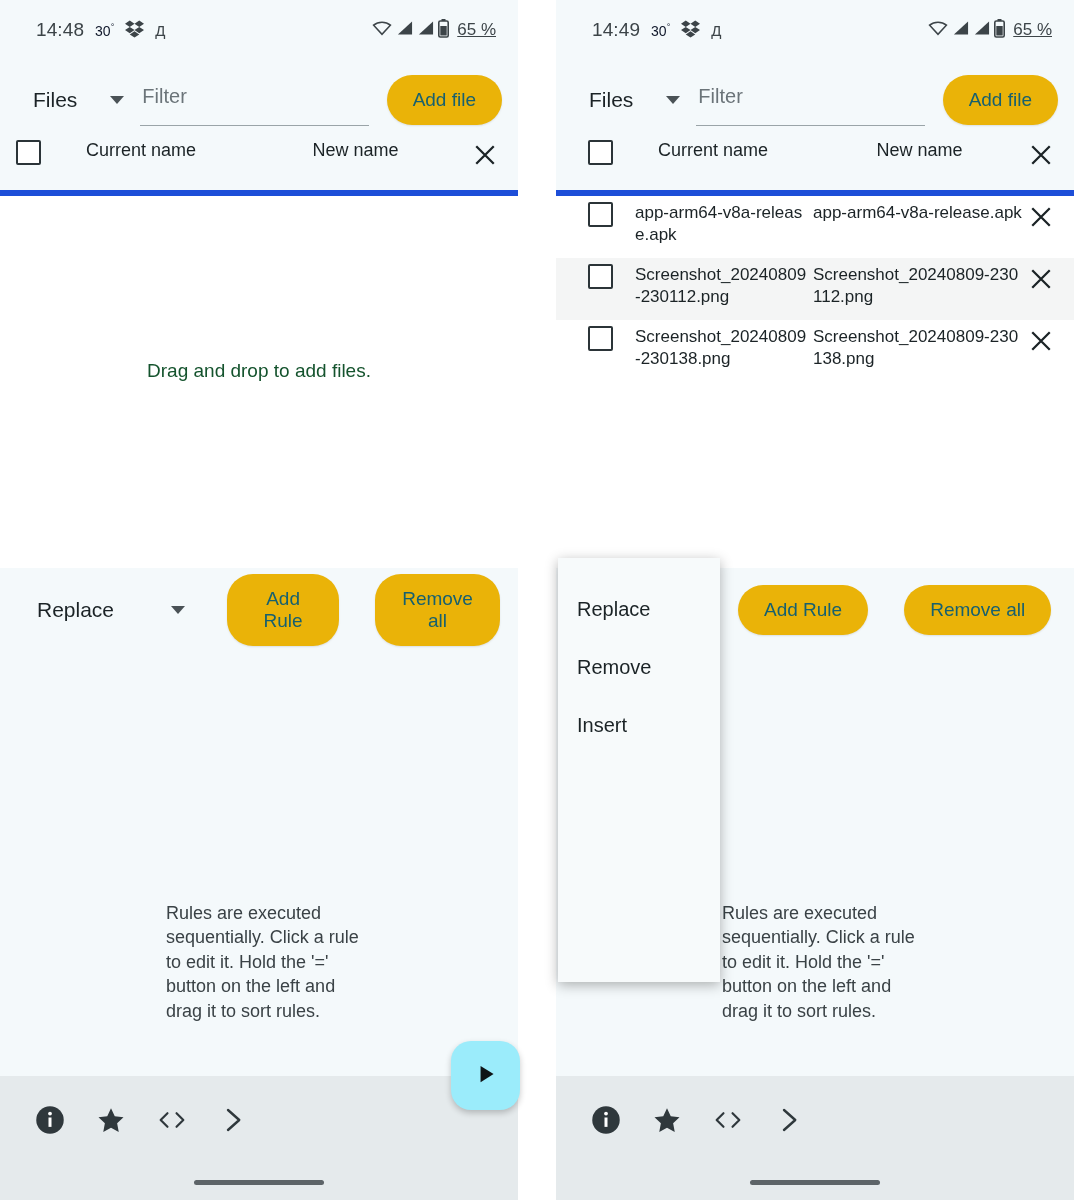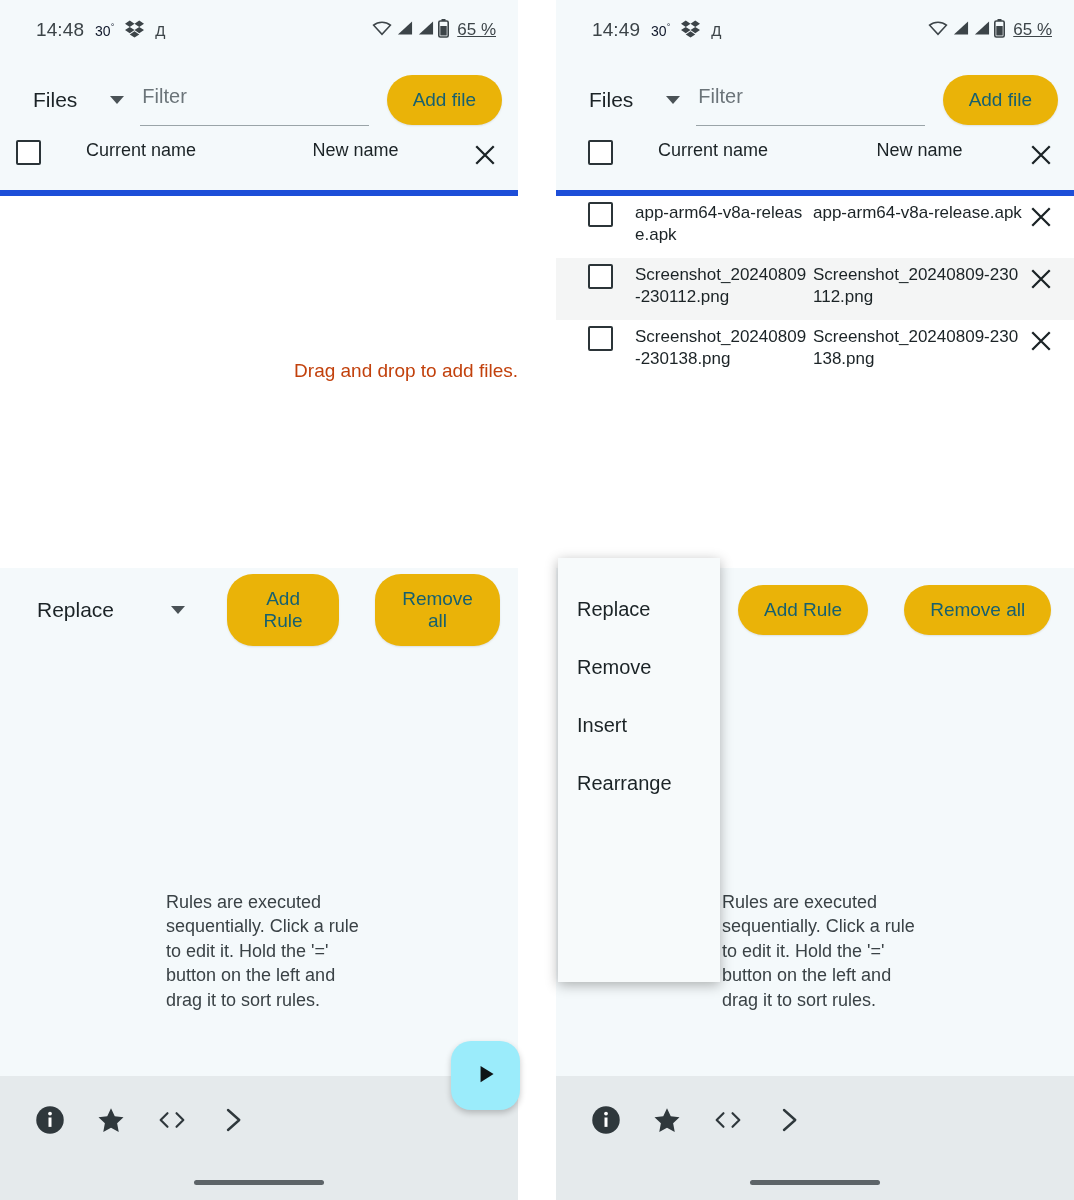--- a/index.html
+++ b/index.html
@@ -61,21 +61,21 @@
     width: 25px; height: 25px; border: 2px solid #2b3438; border-radius: 2px;
     background: #fff; cursor: pointer; flex: 0 0 25px;
   }
   .hdr-cur { width: 200px; text-align: center; font-size: 18px; color: #1b2326; }
   .hdr-new { flex: 1; text-align: center; font-size: 18px; color: #1b2326; }
   .x-icon { width: 30px; height: 30px; cursor: pointer; flex: 0 0 30px; }
 
   
   .filelist { flex: 1 1 auto; background: #ffffff; overflow: hidden; }
   .empty-msg {
-    width: 100%; text-align: right; font-size: 19px; color: #c2410c;
+    width: 100%; text-align: center; font-size: 19px; color: #14532d;
     margin-top: 164px;
   }
   .frow {
     display: flex; align-items: flex-start; min-height: 62px;
     padding: 6px 18px 6px 16px; background: #ffffff;
   }
   .frow.sel { background: #f4f5f5; }
   .f-cur {
     width: 196px; font-size: 17px; color: #1b2326; padding-left: 22px;
     line-height: 1.28; word-break: break-all;
@@ -84,21 +84,21 @@
     flex: 1; font-size: 17px; color: #1b2326; padding-left: 4px;
     line-height: 1.28; word-break: break-all;
   }
 
   
   .rules { flex: 0 0 508px; background: #f4f9fb; display: flex; flex-direction: column; }
   .rules-toolbar { flex: 0 0 84px; display: flex; align-items: center; padding: 0 18px 0 37px; }
   .rule-sel-label { font-size: 21px; color: #1b2326; }
   .rules-body { flex: 1; position: relative; }
   .rules-help {
-    position: absolute; left: 166px; top: 238px; width: 210px;
+    position: absolute; left: 166px; top: 249px; width: 210px;
     font-size: 18px; line-height: 1.36; color: #3a4246;
   }
 
   
   .fab {
     position: absolute; width: 69px; height: 69px; border-radius: 20px;
     background: #9becfb; display: flex; align-items: center; justify-content: center;
     box-shadow: 0 3px 6px rgba(0,0,0,.22); cursor: pointer; border: none;
     left: 451px; top: 1041px;
   }
@@ -373,16 +373,15 @@
     <div class="gesture-area">
       <div class="gesture-bar"></div>
     </div>
 
   </div>
 
   <div class="menu">
     <div class="menu-item">Replace</div>
     <div class="menu-item">Remove</div>
     <div class="menu-item">Insert</div>
-    <div class="menu-item">Rearrange</div>
   </div>
 
 </div>
 
 </body></html>

